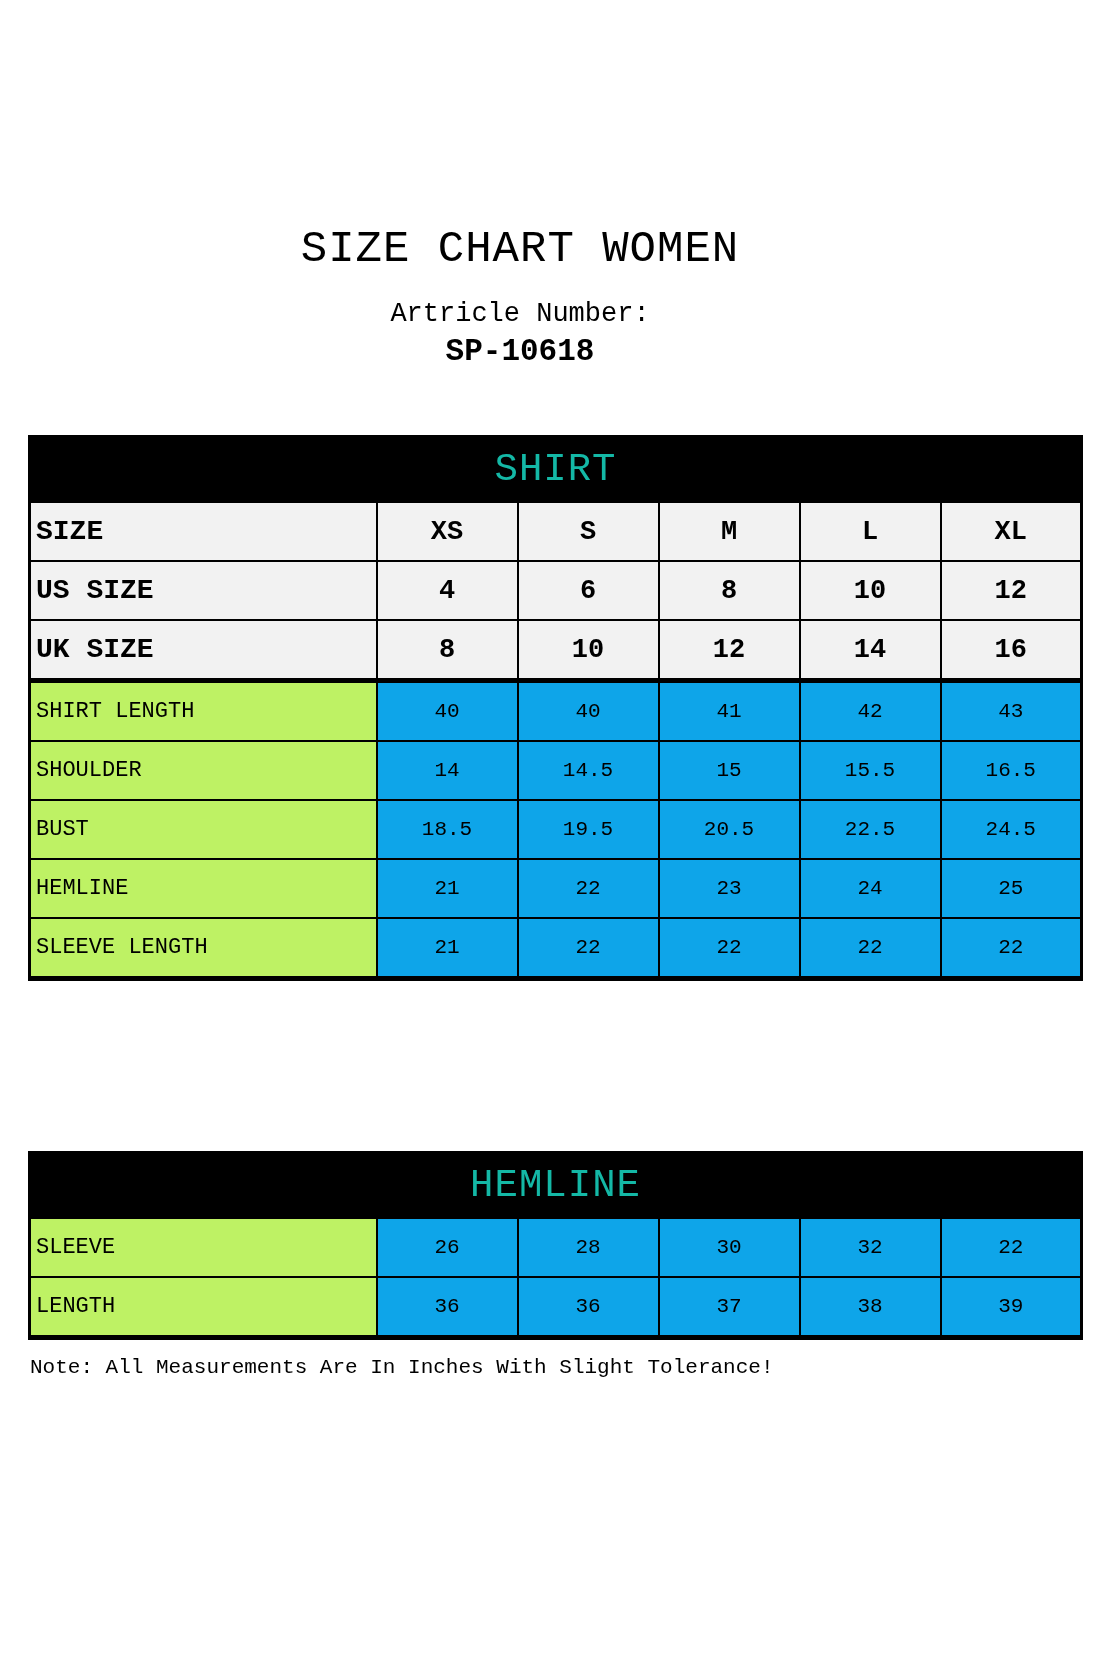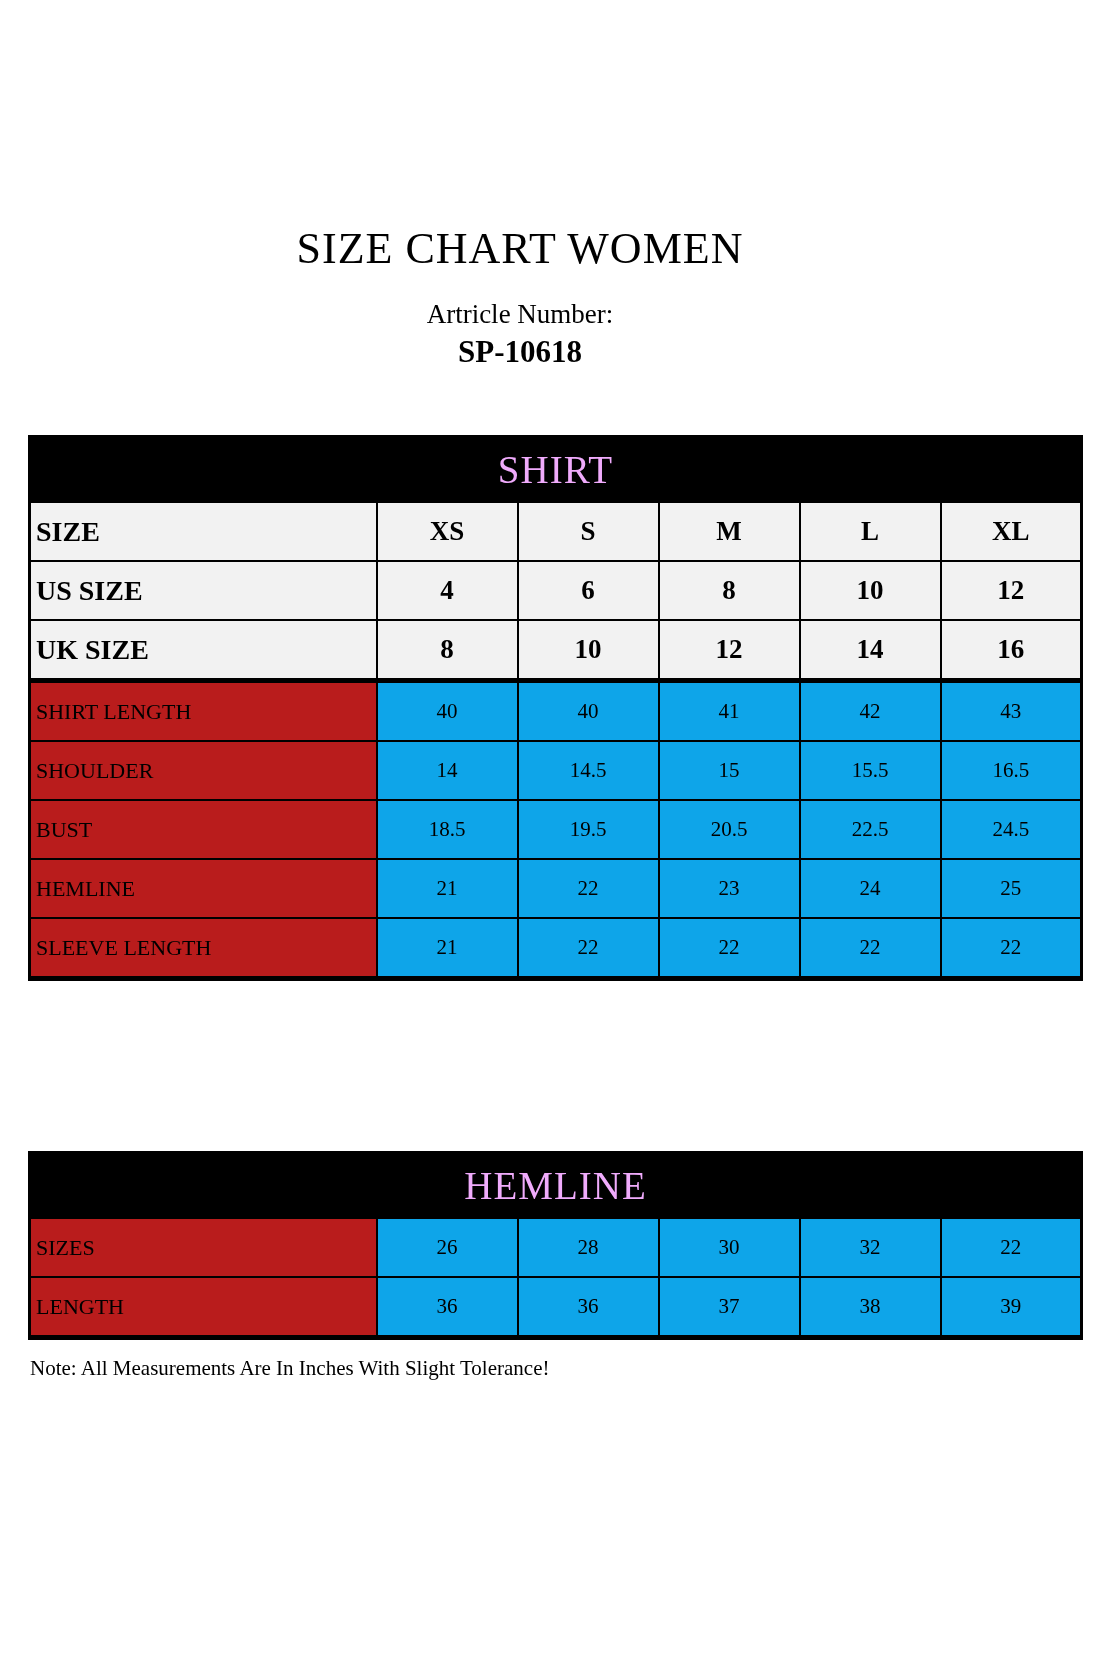--- a/index.html
+++ b/index.html
@@ -5,21 +5,21 @@
   html, body {
     margin: 0;
     padding: 0;
     background: #ffffff;
     width: 1110px;
     height: 1665px;
     overflow: hidden;
     font-family: "Liberation Serif", serif;
     color: #000000;
   }
-  .page { width: 996px; height: 1665px; position: relative; }
+  .page { width: 996px; height: 1665px; position: relative; font-family: Liberation Mono, monospace; }
 
   
   .title-block {
     width: 1040px;
     padding-top: 224px;
     text-align: center;
   }
   .main-title {
     font-size: 44px;
     line-height: 1.15;
@@ -49,21 +49,21 @@
   }
   table.shirt { margin-top: 66px; }
   table.trouser { margin-top: 170px; }
 
   col.c-label { width: 347px; }
   col.c-val   { width: 141px; }
 
   td.band {
     height: 61px;
     background: #000000;
-    color: #f0abfc;
+    color: #14b8a6;
     text-align: center;
     font-size: 39px;
     letter-spacing: 1px;
     border: 2px solid #000000;
   }
 
   td {
     height: 55px;
     border: 2px solid #000000;
     vertical-align: middle;
@@ -74,21 +74,21 @@
   td.val   { text-align: center; }
 
   tr.bold-row td { background: #f2f2f2; font-weight: bold; }
   tr.bold-row td.label { font-size: 28px; }
   tr.bold-row td.val   { font-size: 27px; }
 
   tr.head-row td { background: #f2f2f2; }
   tr.head-row td.label { font-size: 28px; font-weight: normal; }
   tr.head-row td.val   { font-size: 27px; font-weight: bold; }
 
-  tr.reg-row td.label { background: #b91c1c; font-size: 22px; font-weight: normal; margin-left: 33px; }
+  tr.reg-row td.label { background: #bef264; font-size: 22px; font-weight: normal; margin-left: 33px; }
   tr.reg-row td.val   { background: #0ea5e9; font-size: 21px; font-weight: normal; }
 
   tr.sep td { border-bottom-width: 5px; }
 
   
   .note {
     margin: 16px 0 0 30px;
     font-size: 21px;
   }
 </style>
@@ -190,21 +190,21 @@
         <col class="c-val">
         <col class="c-val">
         <col class="c-val">
         <col class="c-val">
     </colgroup>
     <tbody>
       <tr>
         <td class="band" colspan="6">HEMLINE</td>
       </tr>
       <tr class="reg-row">
-        <td class="label">SIZES</td>
+        <td class="label">SLEEVE</td>
         <td class="val">26</td>
         <td class="val">28</td>
         <td class="val">30</td>
         <td class="val">32</td>
         <td class="val">22</td>
       </tr>
       <tr class="reg-row">
         <td class="label">LENGTH</td>
         <td class="val">36</td>
         <td class="val">36</td>

